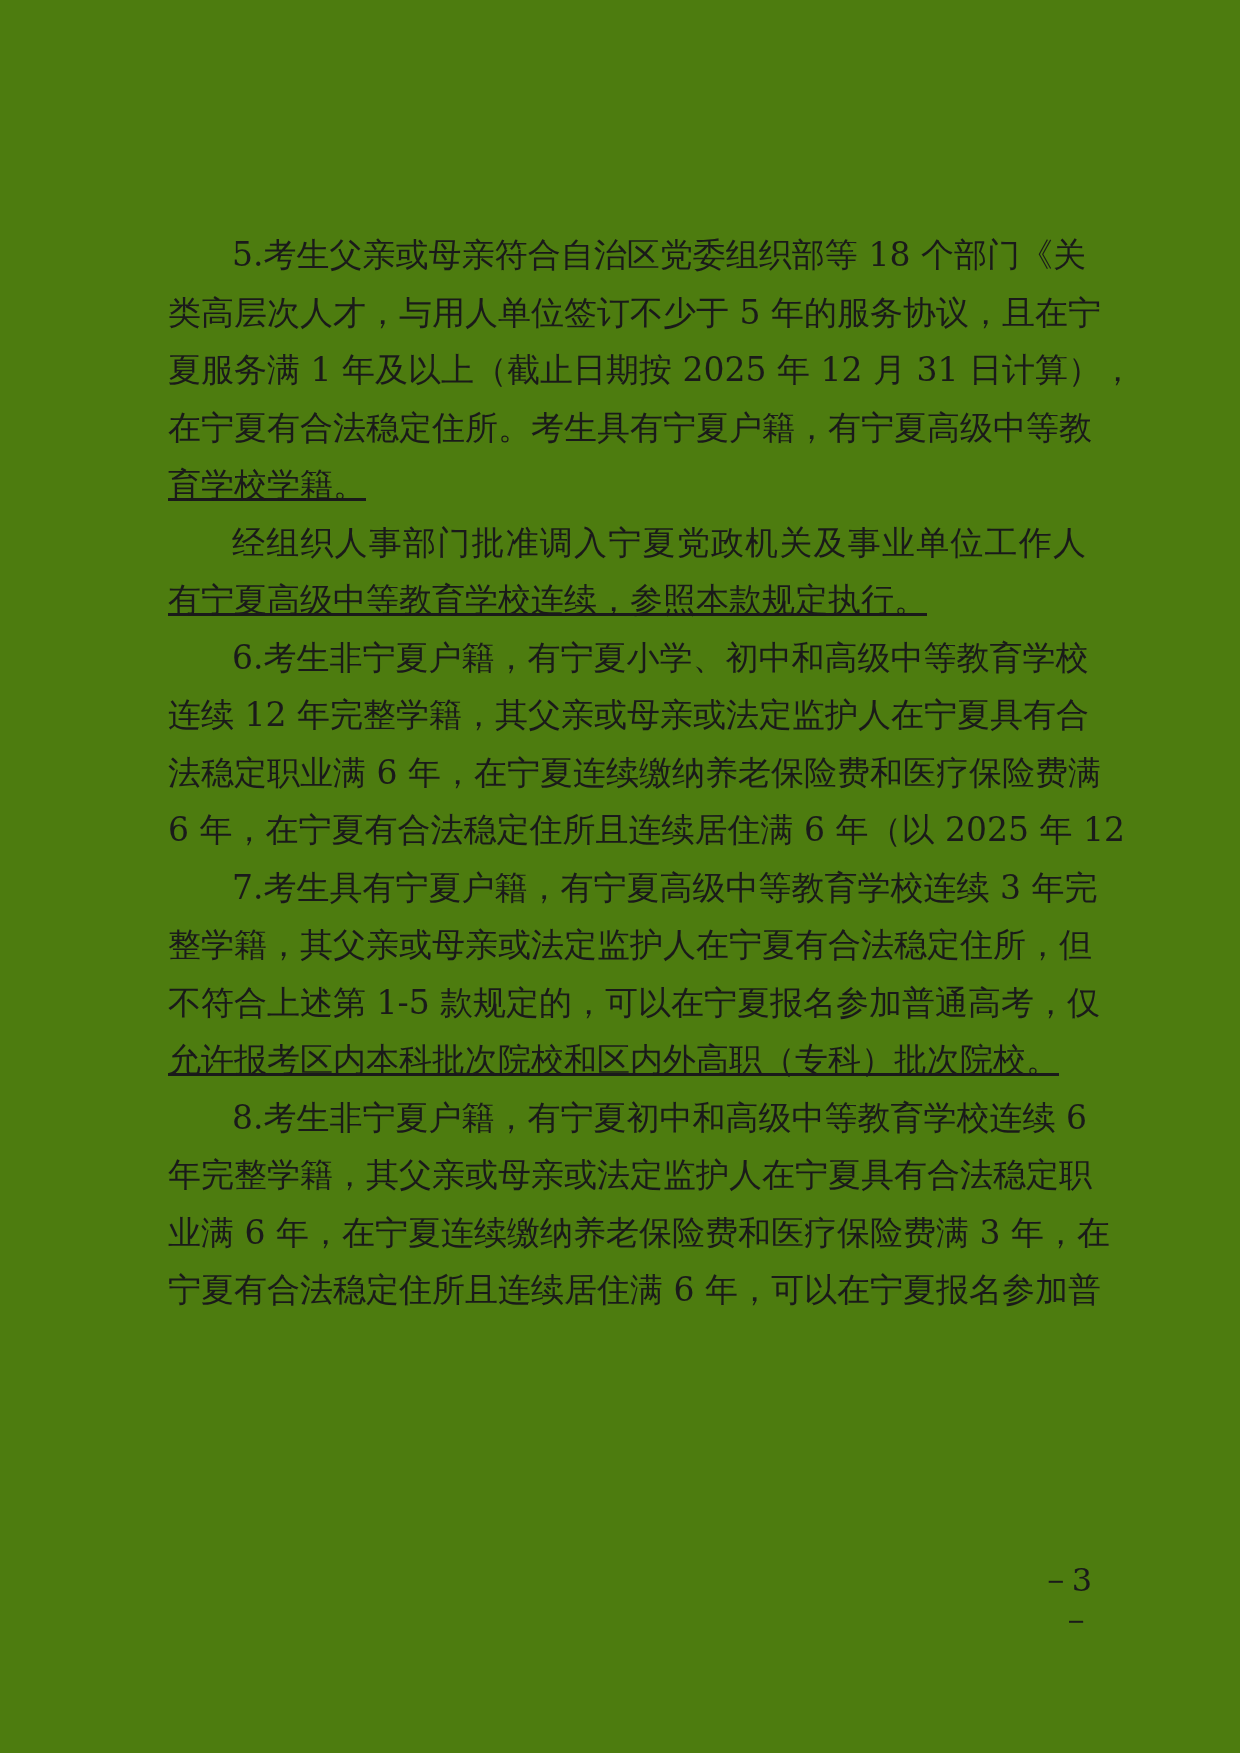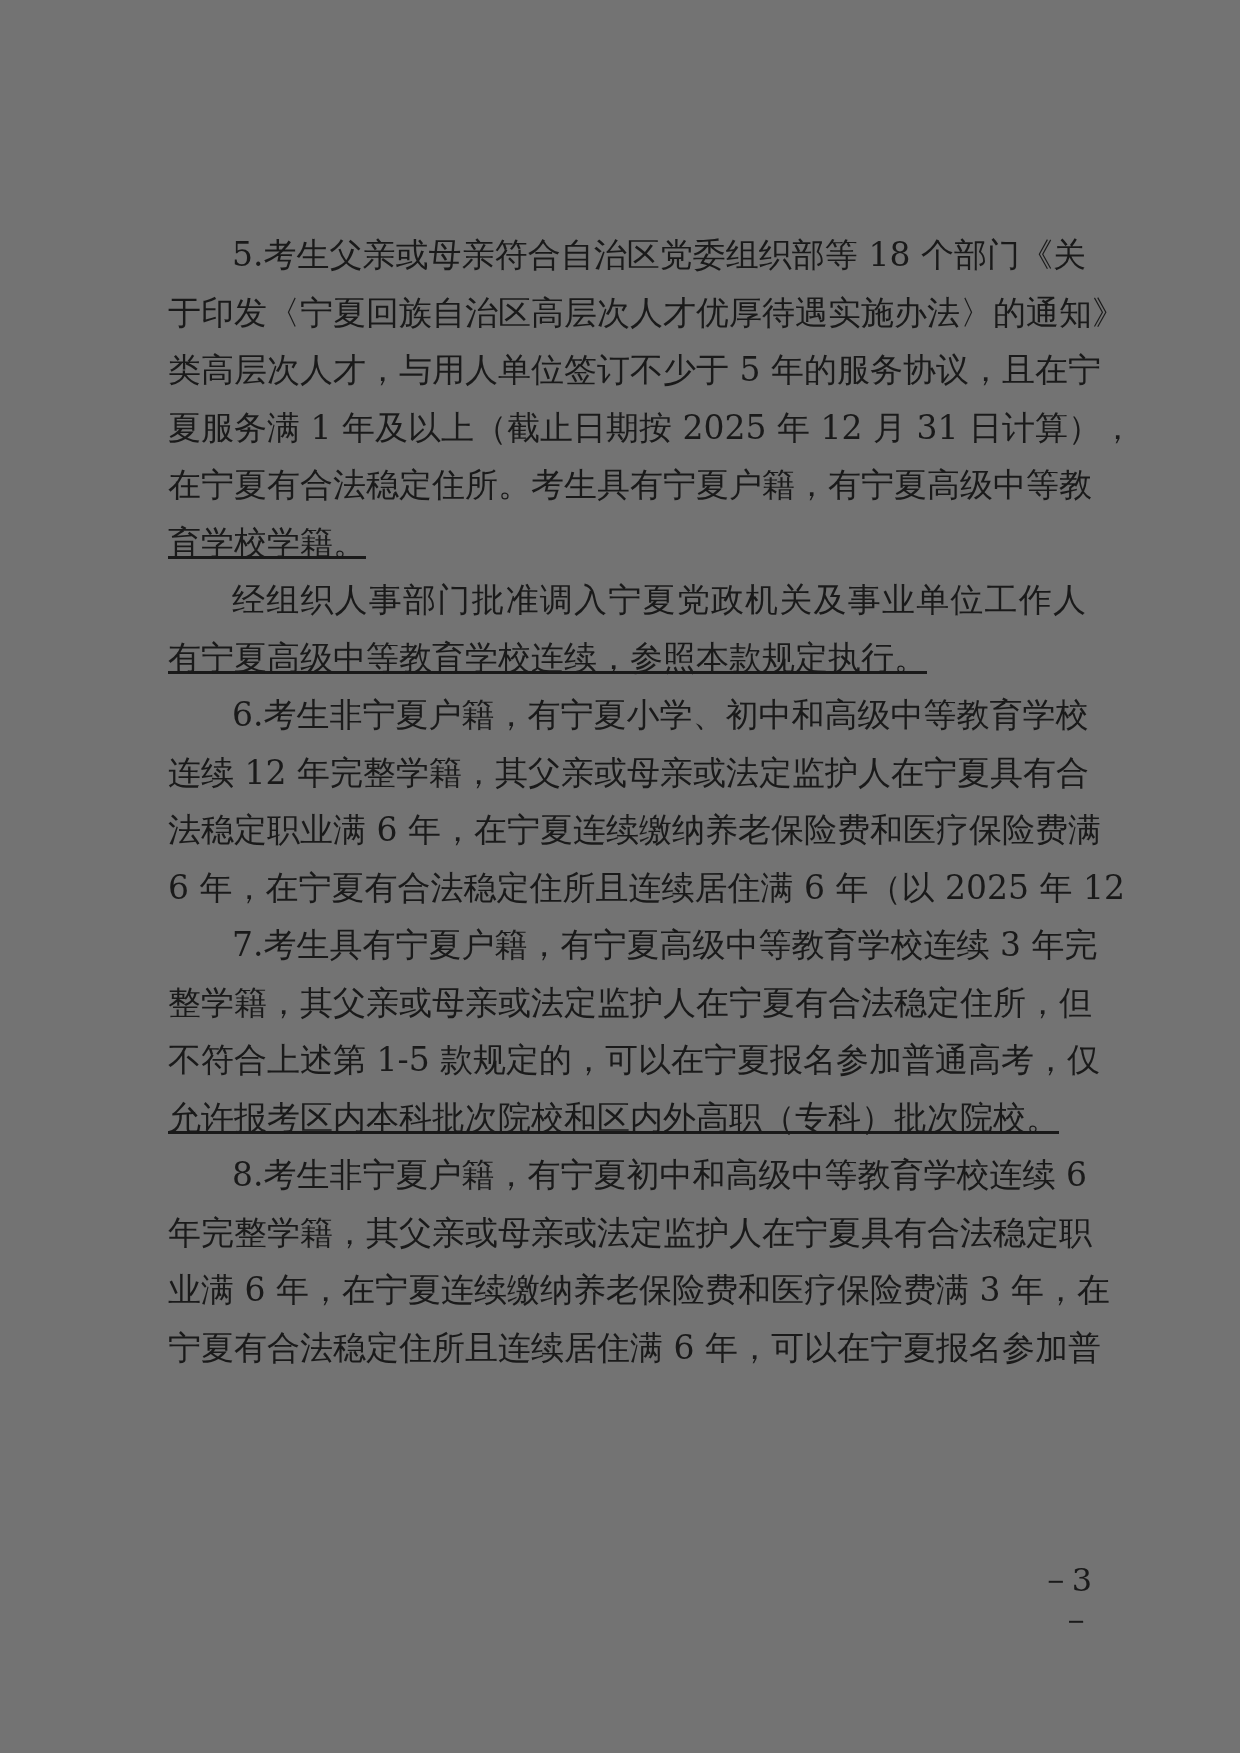--- a/index.html
+++ b/index.html
@@ -13,21 +13,21 @@
     position: relative;
     overflow: hidden;
     font-family: "DejaVu Serif", "Liberation Serif", serif;
     color: #1a1a1a;
   }
   .page {
     position: absolute;
     left: 0; top: 0;
     width: 1240px;
     height: 1753px;
-    background: #737373;
+    background: #4d7c0f;
   }
   .body-text {
     position: absolute;
     left: 168px;
     top: 226px;
     width: 918px;
   }
   .line {
     height: 57.5px;
     line-height: 57.5px;
@@ -56,21 +56,20 @@
     color: #1a1a1a;
   }
 </style>
 </head>
 <body>
 
 <div class="page">
   <div class="body-text">
 
     <div class="line indent">5.考生父亲或母亲符合自治区党委组织部等 18 个部门《关</div>
-    <div class="line">于印发〈宁夏回族自治区高层次人才优厚待遇实施办法〉的通知》</div>
     <div class="line">类高层次人才，与用人单位签订不少于 5 年的服务协议，且在宁</div>
     <div class="line">夏服务满 1 年及以上（截止日期按 2025 年 12 月 31 日计算），</div>
     <div class="line">在宁夏有合法稳定住所。考生具有宁夏户籍，有宁夏高级中等教</div>
     <div class="line last">育学校学籍。</div>
 
     <div class="line indent">经组织人事部门批准调入宁夏党政机关及事业单位工作人</div>
     <div class="line last">有宁夏高级中等教育学校连续，参照本款规定执行。</div>
 
     <div class="line indent">6.考生非宁夏户籍，有宁夏小学、初中和高级中等教育学校</div>
     <div class="line">连续 12 年完整学籍，其父亲或母亲或法定监护人在宁夏具有合</div>

